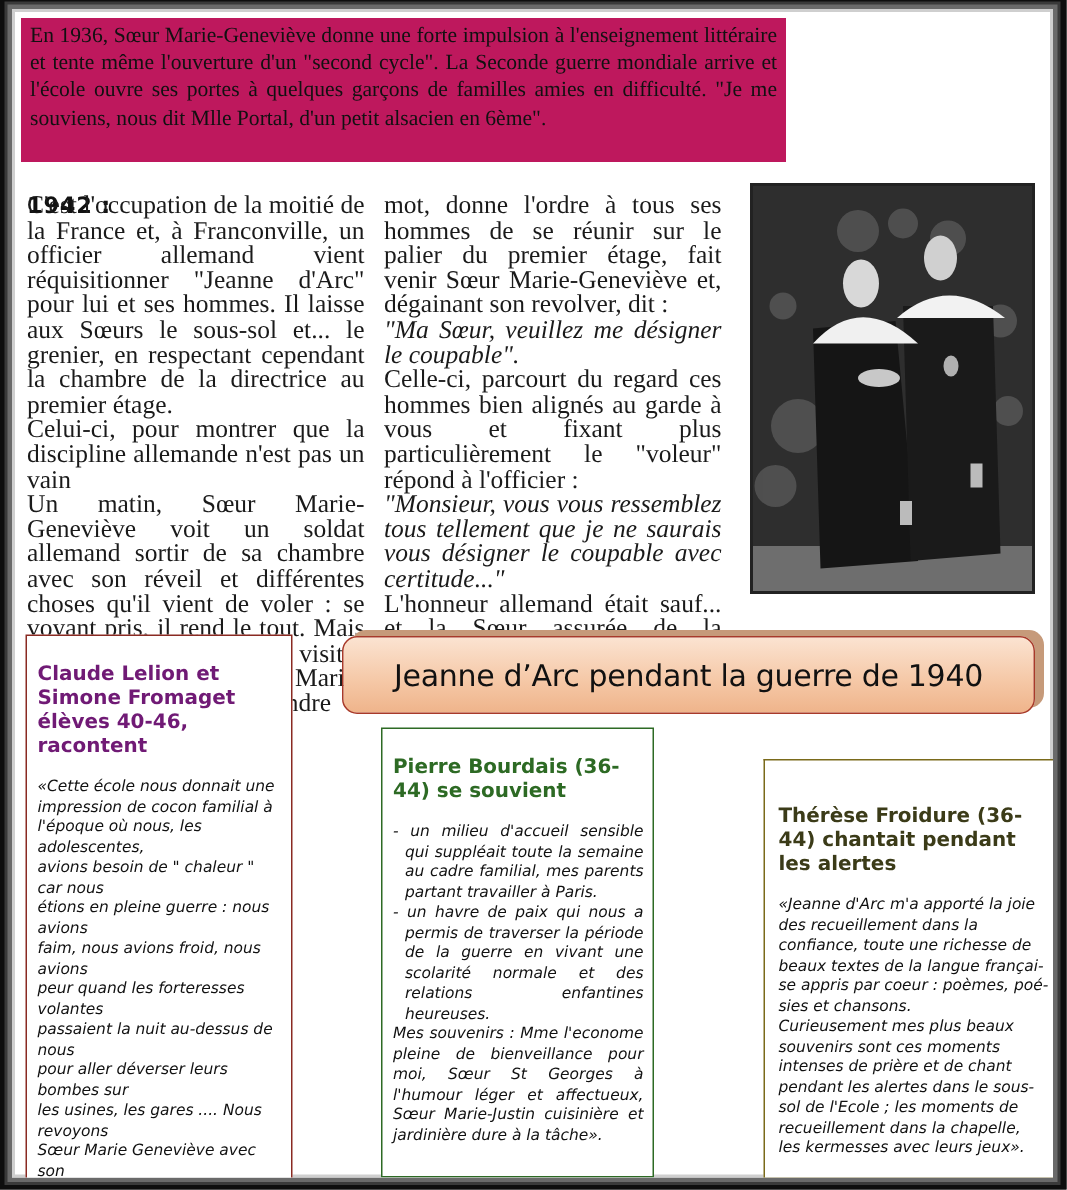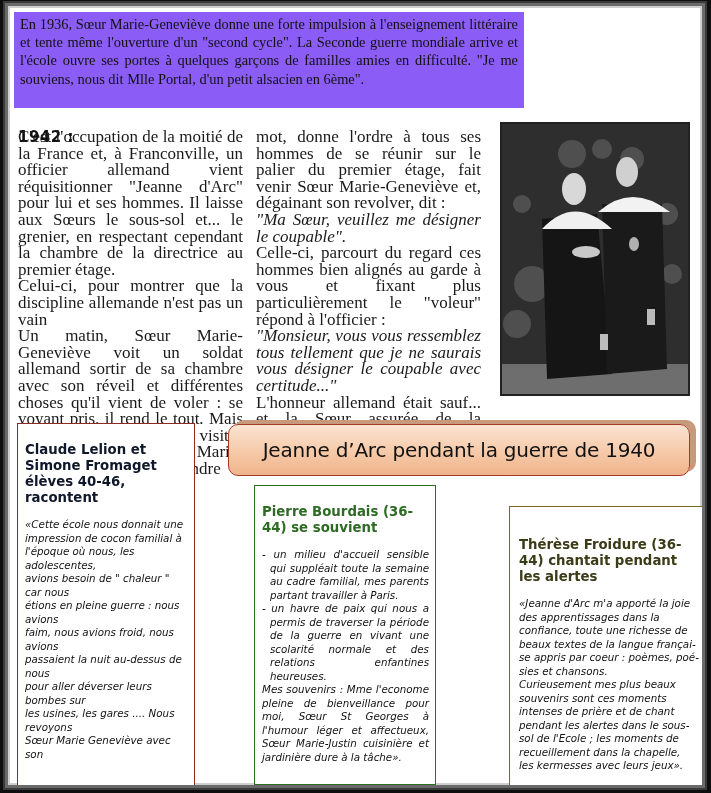--- a/index.html
+++ b/index.html
@@ -14,21 +14,21 @@
   }
   .page {
     position:absolute; left:8px; top:6px; width:694px; height:779px;
     background:#fff;
     box-shadow: inset 0 0 0 2px #cfcfcf, 0 0 0 3px #6a6a6a, 0 0 0 5px #3a3a3a;
     overflow:hidden;
   }
 
   .intro {
     position:absolute; left:6px; top:6px; width:510px; height:96px;
-    background:#8b5cf6;
+    background:#be185d;
     box-sizing:border-box; padding:3px 6px 0 6px;
     font-family:"Liberation Serif",serif; font-size:14.4px; line-height:18.2px;
     color:#111; text-align:justify;
   }
   .year {
     position:absolute; left:10px; top:122px;
     font-family:"DejaVu Sans","Liberation Sans",sans-serif; font-weight:bold;
     font-size:15px; color:#111; letter-spacing:0.5px;
   }
   .col {
@@ -63,21 +63,21 @@
   }
   .box h3 {
     margin:0; font-family:"DejaVu Sans","Liberation Sans",sans-serif;
     font-weight:bold; font-size:13.3px; line-height:16px;
   }
   .box .q {
     font-family:"DejaVu Sans","Liberation Sans",sans-serif; font-style:italic;
     font-size:10.3px; line-height:13.5px; color:#111;
   }
   .box1 { left:9px; top:417px; width:178px; height:366px; border:1.5px solid #8a2a22; padding:18px 6px 0 7px; }
-  .box1 h3 { color:#0f172a; }
+  .box1 h3 { color:#701a75; }
   .box2 { left:246px; top:479px; width:182px; height:300px; border:1.5px solid #2d6a24; padding:18px 6px 0 7px; }
   .box2 h3 { color:#2d6a24; }
   .box2 .q { text-align:justify; }
   .box3 { left:501px; top:500px; width:200px; height:280px; border:1.5px solid #7a6a1a; border-right:none; padding:30px 0 0 9px; overflow:hidden; }
   .box3 h3 { color:#3b3b18; }
   .box3 .q { white-space:nowrap; }
   .q-block { margin-top:12px; }
   .indent { padding-left:8px; text-indent:-8px; display:block; }
 </style>
 </head>
@@ -135,20 +135,21 @@
 
     <div class="box box1">
       <h3>Claude Lelion et Simone Fromaget élèves  40-46, racontent</h3>
       <div class="q q-block">
         <div>«Cette école nous donnait une</div>
         <div>impression de cocon familial à</div>
         <div>l'époque où nous, les adolescentes,</div>
         <div>avions besoin de " chaleur " car nous</div>
         <div>étions en pleine guerre : nous avions</div>
         <div>faim, nous avions froid, nous avions</div>
+        <div>peur quand les forteresses volantes</div>
         <div>passaient la nuit au-dessus de nous</div>
         <div>pour aller déverser leurs bombes sur</div>
         <div>les usines, les gares .... Nous revoyons</div>
         <div>Sœur Marie Geneviève avec son</div>
 
       </div>
     </div>
 
     <div class="box box2">
       <h3>Pierre Bourdais (36-44) se souvient</h3>
@@ -156,21 +157,21 @@
         <span class="indent">- un milieu d'accueil sensible qui suppléait toute la semaine au cadre familial, mes parents partant travailler à Paris.</span>
         <span class="indent">- un havre de paix qui nous a permis de traverser la période de la guerre en vivant une scolarité normale et des relations enfantines heureuses.</span>
         <div>Mes souvenirs : Mme l'econome pleine de bienveillance pour moi, Sœur St Georges à l'humour léger et affectueux, Sœur Marie-Justin cuisinière et jardinière dure à la tâche».</div>
       </div>
     </div>
 
     <div class="box box3">
       <h3 style="width:170px;">Thérèse Froidure (36-44) chantait pendant les alertes</h3>
       <div class="q q-block">
         <div>«Jeanne d'Arc m'a apporté la joie</div>
-        <div>des apprentissages dans la</div>
+        <div>des recueillement dans la</div>
         <div>confiance, toute une richesse de</div>
         <div>beaux textes de la langue françai-</div>
         <div>se appris par coeur : poèmes, poé-</div>
         <div>sies et chansons.</div>
         <div>Curieusement mes plus beaux</div>
         <div>souvenirs sont ces moments</div>
         <div>intenses de prière et de chant</div>
         <div>pendant les alertes dans le sous-</div>
         <div>sol de l'Ecole ; les moments de</div>
         <div>recueillement dans la chapelle,</div>

